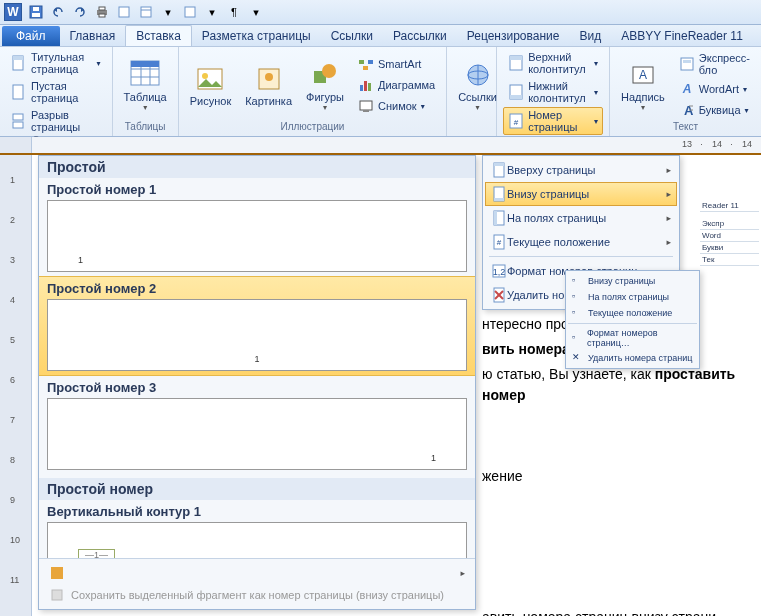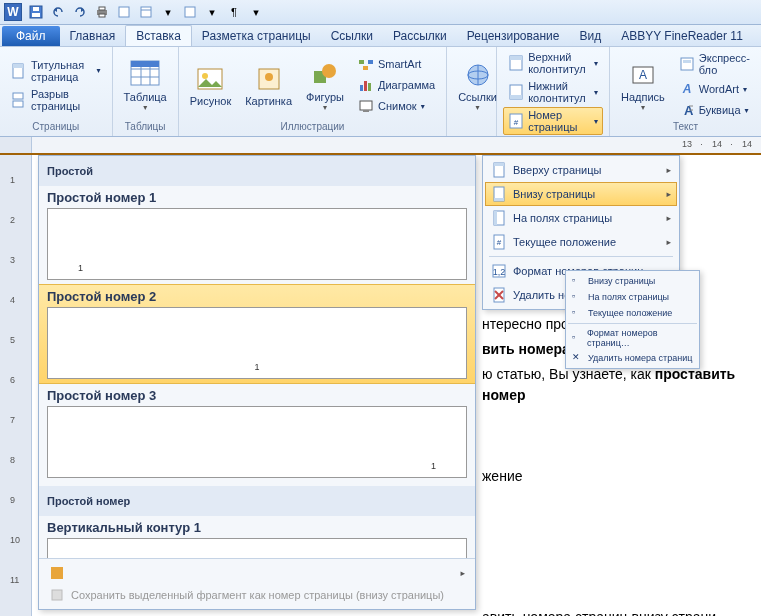--- a/index.html
+++ b/index.html
@@ -37,34 +37,34 @@
   .ruler-track { flex:1; position: relative; overflow: hidden; display:flex; align-items:center; }
   .ruler-tick { position: absolute; top: 2px; }
 
   
   .doc-area { position: relative; height: 461px; background: #fff; overflow: hidden; }
   .left-ruler { position: absolute; left: 0; top: 0; width: 32px; height: 100%; background: #e2e8f2; border-right: 1px solid #b6c8e0; font-size:9px; color:#555; }
   .left-ruler div { position:absolute; left: 10px; }
 
   
   .gallery { position: absolute; left: 38px; top: 0; width: 438px; height: 455px; background: #f4f7fb; border: 1px solid #9db6d6; box-shadow: 2px 2px 6px rgba(0,0,0,.2); display: flex; flex-direction: column; }
-  .gallery-header { background: #e2eaf5; padding: 9px 8px; font-weight: bold; font-size: 11px; color: #2a3a5a; }
+  .gallery-header { background: #e2eaf5; padding: 3px 8px; font-weight: bold; font-size: 14px; color: #2a3a5a; }
   .gallery-body { flex:1; overflow: hidden; }
   .gitem { padding: 4px 8px; }
   .gitem-title { font-weight: bold; font-size: 13px; color: #2a3a5a; margin-bottom: 3px; }
   .gitem-preview { background: #fff; border: 1px solid #999; height: 72px; position: relative; }
   .gitem.selected { background: linear-gradient(#ffe9a6,#ffd46a); border-top:1px solid #e6b84a; border-bottom:1px solid #e6b84a; }
   .gallery-footer { border-top: 1px solid #c5d3e5; padding: 4px 6px; display:flex; flex-direction:column; gap:2px; }
   .gfbtn { display: flex; align-items: center; gap: 6px; padding: 2px 4px; font-size: 11px; color: #2a3a5a; cursor: pointer; }
   .gfbtn.disabled { color: #999; }
   .gfbtn .ic { width:16px; height:16px; display:flex; align-items:center; justify-content:center; }
 
   
   .dd { position: absolute; left: 482px; top: 0; width: 198px; background: #f4f7fb; border: 1px solid #9db6d6; box-shadow: 2px 2px 6px rgba(0,0,0,.2); padding: 2px; }
-  .dditem { display: flex; align-items: center; padding: 4px 6px; font-size: 11px; color: #1e3a6e; cursor: pointer; gap: 6px; position: relative; }
+  .dditem { display: flex; align-items: center; padding: 4px 6px; font-size: 11px; color: #1e3a6e; cursor: pointer; position: relative; }
   .dditem.highlight { background: linear-gradient(#ffe9a6,#ffd46a); border: 1px solid #d8a038; padding: 3px 5px; }
   .dditem .ic { width: 16px; height: 16px; }
   .dditem .arrow { margin-left: auto; font-size: 9px; color: #555; }
   .dd-sep { height: 1px; background: #c5d3e5; margin: 2px 4px; }
 
   
   .doc-text { position: absolute; left: 482px; top: 130px; width: 270px; font-family: "Times New Roman", serif; font-size: 14px; color: #000; line-height: 1.5; }
   .doc-text .bold { font-weight: bold; }
   .doc-text p { margin: 4px 0; }
 
@@ -153,20 +153,28 @@
       <div class="stackbtns">
         <div class="hbtn">
             <span class="ic">
               <svg width="16" height="16">
                 <rect x="2" y="1" width="10" height="14" fill="#fff" stroke="#6e95c9"></rect>
                 <rect x="2" y="1" width="10" height="4" fill="#c5d9ef"></rect>
               </svg>
             </span>
             <span>Титульная страница</span> 
             <span style="font-size:8px">▾</span>
+          </div>
+        <div class="hbtn">
+            <span class="ic">
+              <svg width="16" height="16">
+                <rect x="2" y="1" width="10" height="14" fill="#fff" stroke="#6e95c9"></rect>
+              </svg>
+            </span>
+            <span>Пустая страница</span>
           </div>
         <div class="hbtn">
             <span class="ic">
               <svg width="16" height="16">
                 <rect x="2" y="1" width="10" height="6" fill="#fff" stroke="#6e95c9"></rect>
                 <rect x="2" y="9" width="10" height="6" fill="#fff" stroke="#6e95c9"></rect>
               </svg>
             </span>
             <span>Разрыв страницы</span>
           </div>
@@ -394,20 +402,28 @@
   <div class="doc-text">
     <p><span>ую так же прочи</span></p>
     <p><span>нтересно прочи</span></p>
     <p class="bold"><span>вить номера в</span></p>
     <p><span>ю статью, Вы узнаете, как</span> <span class="bold">проставить номер</span></p>
     <p style="margin-top:60px"><span>жение</span></p>
     <p style="margin-top:120px"><span>авить номера страниц внизу страни</span></p>
 
   </div>
 
+  <div class="side-panel">
+    <div>Reader 11</div>
+    <div style="height:6px;border:none"></div>
+    <div>Экспр</div>
+    <div>Word</div>
+    <div>Букви</div>
+    <div>Тек</div>
+  </div>
 
   <div class="gallery">
     <div class="gallery-header">Простой</div>
     <div class="gallery-body">
       <div class="gitem">
         <div class="gitem-title">Простой номер 1</div>
         <div class="gitem-preview">
             <span class="pn" style="left:30px; bottom:6px">1</span>
           </div>
       </div>

